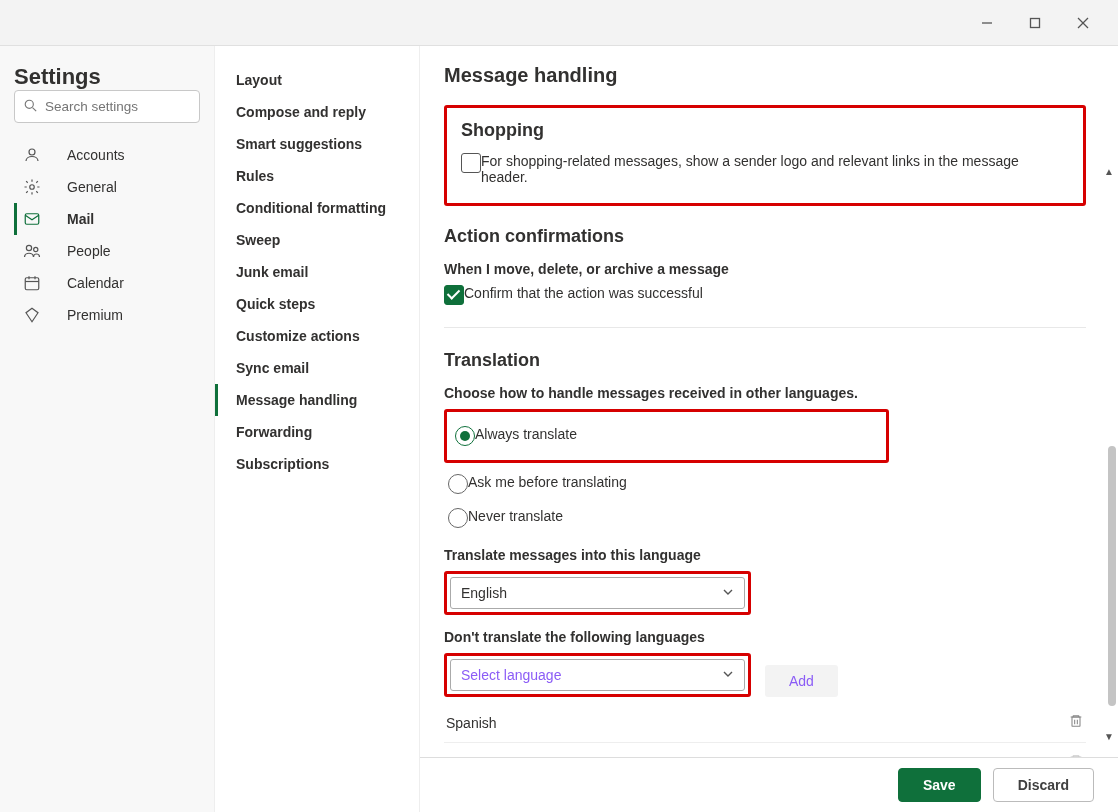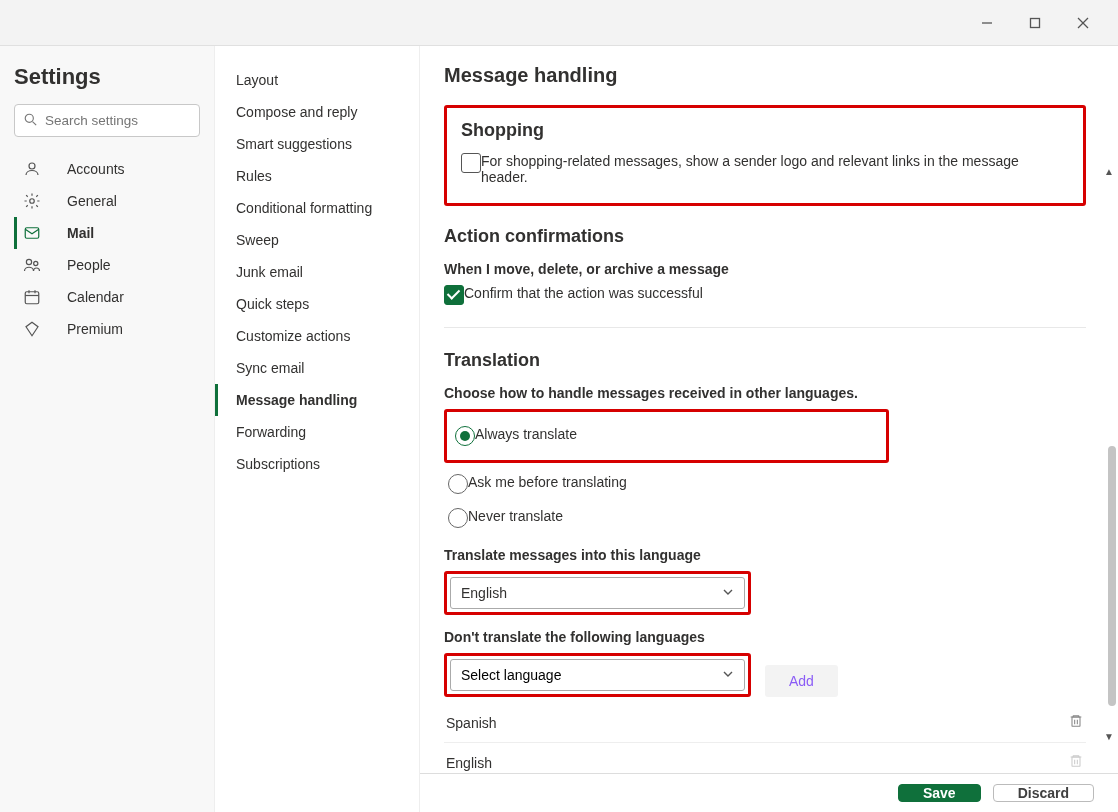--- a/index.html
+++ b/index.html
@@ -43,21 +43,21 @@
     
     .sidebar-left {
       width: 215px;
       background: #f8f8f8;
       border-right: 1px solid #eee;
       padding: 18px 14px;
     }
     .sidebar-left h1 {
       font-size: 22px;
       font-weight: 600;
-      margin-bottom: 14px;
+      margin-bottom: 0;
     }
     .search-wrap {
       position: relative;
       margin-bottom: 16px;
     }
     .search-wrap input {
       width: 100%;
       padding: 8px 10px 8px 30px;
       border: 1px solid #c8c8c8;
       border-radius: 4px;
@@ -95,20 +95,21 @@
       width: 205px;
       border-right: 1px solid #eee;
       padding: 18px 0;
     }
     .mid-list { list-style: none; }
     .mid-item {
       padding: 8px 18px;
       cursor: pointer;
       font-size: 14px;
       border-left: 3px solid transparent;
+      font-weight: bold;
     }
     .mid-item.active {
       border-left-color: #0f703b;
       font-weight: 600;
     }
 
     
     .main {
       flex: 1;
       position: relative;
@@ -232,21 +233,21 @@
     
     .footer {
       display:flex;
       justify-content:flex-end;
       gap:12px;
       padding:10px 24px;
       border-top:1px solid #ddd;
       background:#fff;
     }
     .btn {
-      padding:0 24px;
+      padding:8px 24px;
       border-radius:4px;
       font-size:14px;
       font-weight:600;
       cursor:pointer;
     }
     .btn-primary { background:#0f703b; border:1px solid #0f703b; color:#fff; }
     .btn-secondary { background:#fff; border:1px solid #bbb; color:#404040; }
 
     .scrollbar-stub-right {
       position:absolute; right:0; top:0; bottom:0; width:12px;
@@ -420,21 +421,21 @@
                   <polyline points="2,4 6,8 10,4" fill="none" stroke="#555" stroke-width="1.4"></polyline>
                 </svg>
             </span>
           </div>
         </div>
 
         <div class="sub-heading">Don't translate the following languages</div>
         <div style="display:flex;align-items:center;">
           <div class="select-red">
             <div class="select-box">
-              <span style="color:#000000">Select language</span>
+              <span style="color:#8b5cf6">Select language</span>
               <span class="chev">
                 <svg width="12" height="12" viewBox="0 0 12 12">
                     <polyline points="2,4 6,8 10,4" fill="none" stroke="#555" stroke-width="1.4"></polyline>
                   </svg>
               </span>
             </div>
           </div>
           <button class="add-btn">Add</button>
         </div>
 

